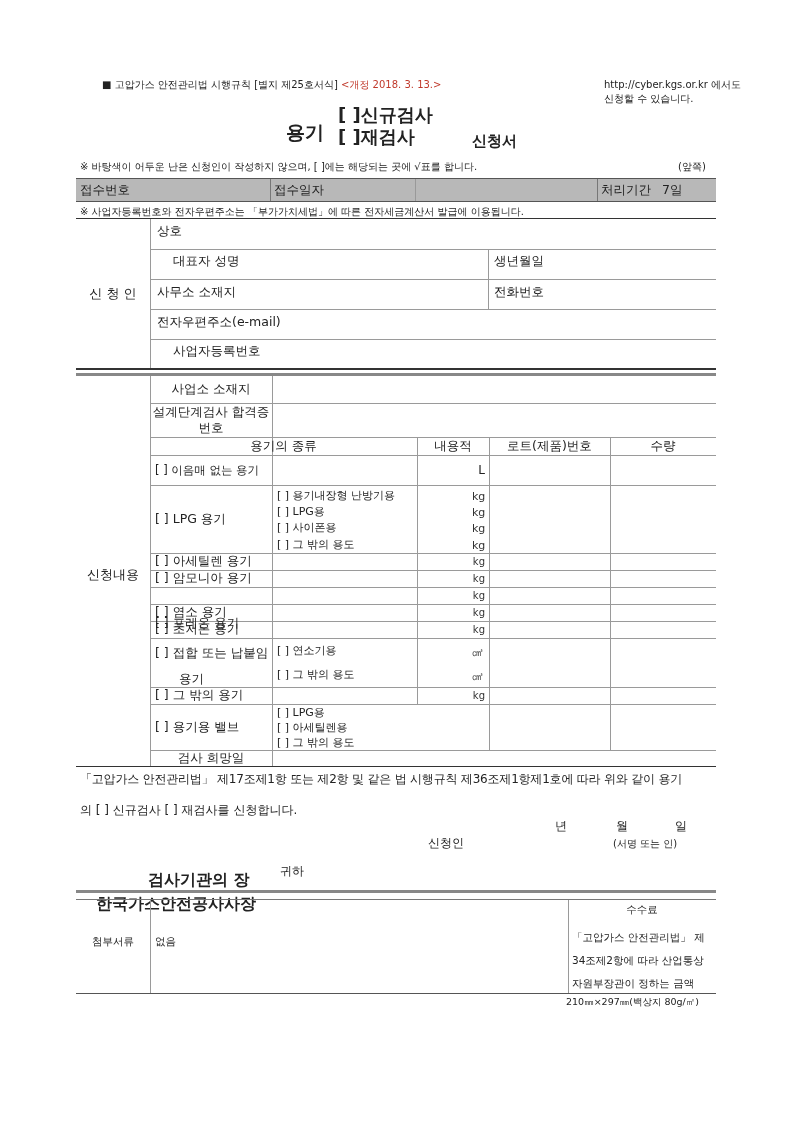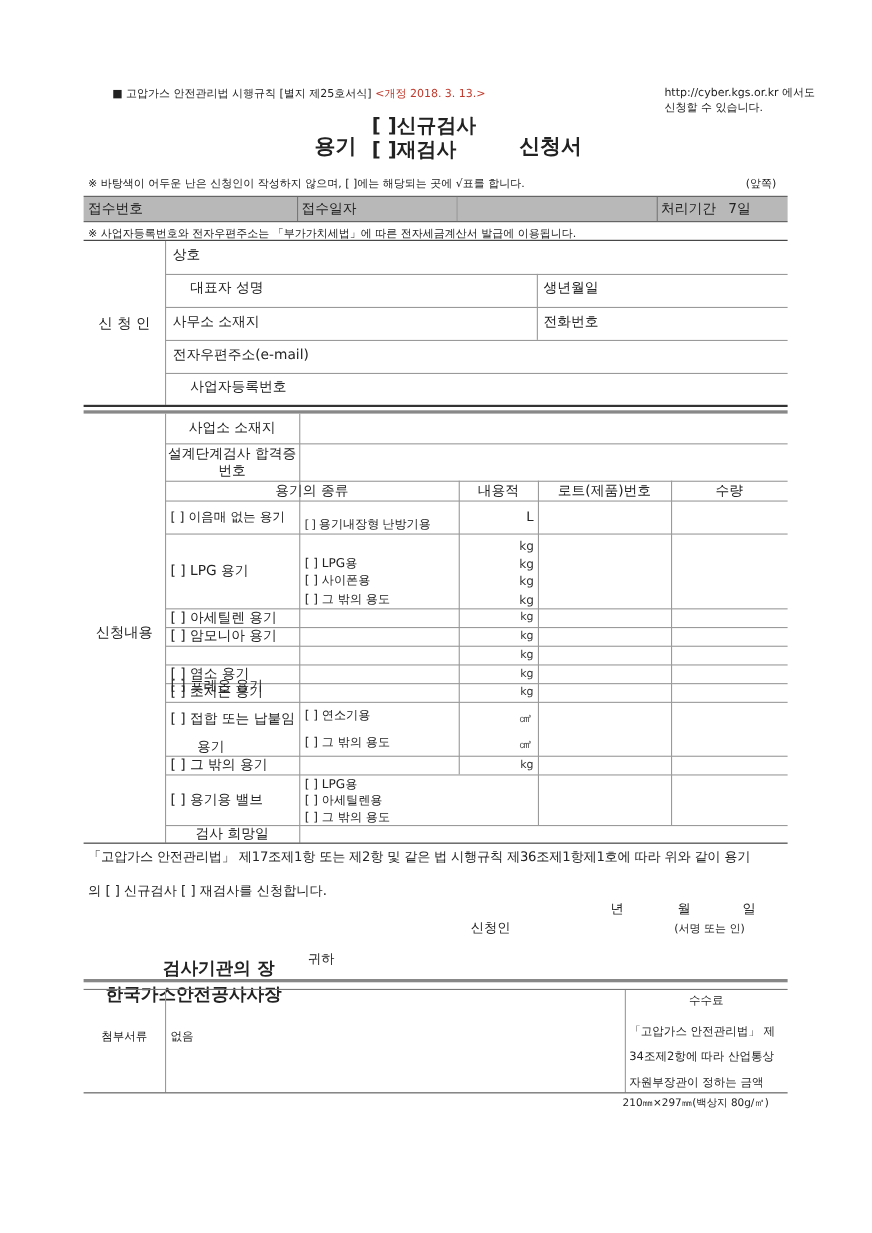--- a/index.html
+++ b/index.html
@@ -32,21 +32,21 @@
 <div class="abs t10" style="left:572px;top:78px;line-height:14px;margin-left:32px;">
   <div>http://cyber.kgs.or.kr 에서도</div>
   <div>신청할 수 있습니다.</div>
 </div>
 
 <div class="abs bold" style="left:286px;top:120px;font-size:19px;">용기</div>
 <div class="abs bold" style="left:338px;top:104px;font-size:18px;line-height:22px;">
   <div>[   ]신규검사</div>
   <div>[   ]재검사</div>
 </div>
-<div class="abs bold" style="left:472px;top:120px;font-size:19px;">신청서</div>
+<div class="abs bold" style="left:472px;top:132px;font-size:15px;">신청서</div>
 
 <div class="abs t10" style="left:80px;top:160px;">※ 바탕색이 어두운 난은 신청인이 작성하지 않으며, [   ]에는 해당되는 곳에 √표를 합니다.</div>
 <div class="abs t10" style="left:678px;top:160px;">(앞쪽)</div>
 
 <div class="shade" style="left:76px;top:179px;width:640px;height:22px;"></div>
 <div class="hline" style="left:76px;top:178px;width:640px;border-color:#555;"></div>
 <div class="hline" style="left:76px;top:201px;width:640px;border-color:#555;"></div>
 <div class="vline" style="left:270px;top:179px;height:22px;border-color:#777;"></div>
 <div class="vline" style="left:415px;top:179px;height:22px;border-color:#999;"></div>
 <div class="vline" style="left:597px;top:179px;height:22px;border-color:#777;"></div>
@@ -110,21 +110,21 @@
 
 <div class="cell center" style="left:150px;top:437px;width:267px;height:18px;">용기의 종류</div>
 <div class="cell center" style="left:417px;top:437px;width:72px;height:18px;">내용적</div>
 <div class="cell center" style="left:489px;top:437px;width:121px;height:18px;">로트(제품)번호</div>
 <div class="cell center" style="left:610px;top:437px;width:106px;height:18px;">수량</div>
 
 <div class="cell t11" style="left:155px;top:455px;height:30px;font-size:11.5px;">[   ] 이음매 없는 용기</div>
 <div class="cell right" style="left:417px;top:455px;width:72px;height:30px;font-size:12px;">L</div>
 
 <div class="cell" style="left:155px;top:485px;height:68px;">[   ] LPG 용기</div>
-<div class="sub" style="left:277px;top:469px;font-family:Liberation Serif, serif;">[   ] 용기내장형 난방기용</div>
+<div class="sub" style="left:277px;top:488px;">[   ] 용기내장형 난방기용</div>
 <div class="sub" style="left:277px;top:504px;">[   ] LPG용</div>
 <div class="sub" style="left:277px;top:520px;">[   ] 사이폰용</div>
 <div class="sub" style="left:277px;top:537px;">[   ] 그 밖의 용도</div>
 <div class="sub unit" style="left:472px;top:490px;">kg</div>
 <div class="sub unit" style="left:472px;top:506px;">kg</div>
 <div class="sub unit" style="left:472px;top:522px;">kg</div>
 <div class="sub unit" style="left:472px;top:539px;">kg</div>
 
 <div class="cell" style="left:155px;top:553px;height:17px;">[   ]  아세틸렌 용기</div>
 <div class="cell right unit" style="left:417px;top:553px;width:72px;height:17px;">kg</div>

